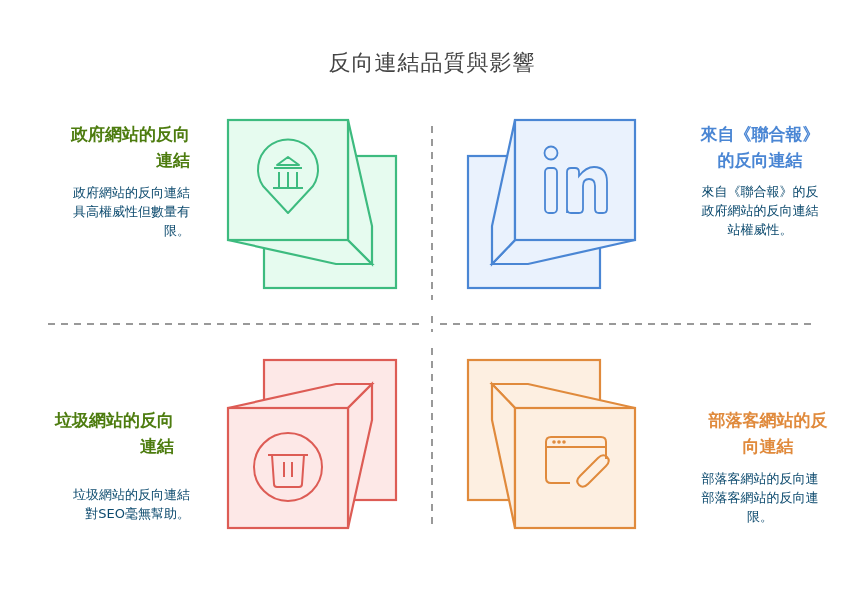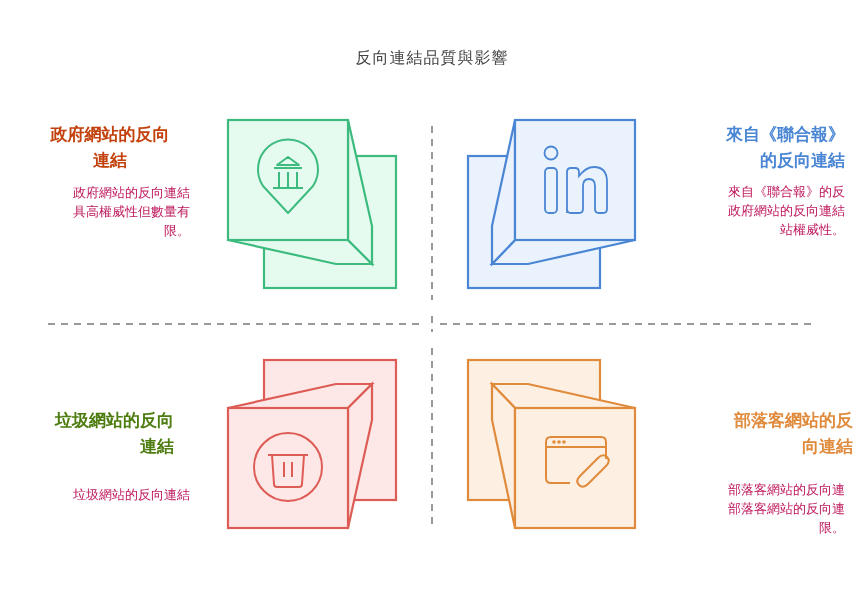--- a/index.html
+++ b/index.html
@@ -1,23 +1,23 @@
 <!DOCTYPE html>
 <html><head>
 <meta charset="utf-8">
 <style>
   html, body { margin:0; padding:0; background:#ffffff; }
   body { width:864px; height:600px; position:relative; overflow:hidden;
          font-family:"DejaVu Sans","Liberation Sans",sans-serif; }
   .title { position:absolute; left:0; width:864px; top:48px; text-align:center;
-           font-size:16px; color:#444; letter-spacing:1px; }
+           font-size:22px; color:#444; letter-spacing:1px; }
   .head { position:absolute; font-weight:bold; font-size:17px; line-height:26px; }
-  .desc { position:absolute; font-size:13px; line-height:19px; color:#be185d; }
+  .desc { position:absolute; font-size:13px; line-height:19px; color:#0c4a6e; }
   .right { text-align:right; }
-  .left { text-align:right; }
+  .left { text-align:center; }
   svg.canvas { position:absolute; left:0; top:0; }
 </style>
 </head>
 <body>
 
 <div class="title">反向連結品質與影響</div>
 
 <svg class="canvas" width="864" height="600" viewBox="0 0 864 600">
 
   <g stroke="#999" stroke-width="2" stroke-dasharray="7,6" fill="none">
@@ -79,21 +79,21 @@
       <path d="M570,483 L551,483 Q546,483 546,478 L546,442 Q546,437 551,437 L601,437 Q606,437 606,442 L606,459"></path>
       <line x1="546" y1="447" x2="606" y2="447"></line>
       <circle cx="554" cy="442" r="0.8" fill="#e08a3c"></circle>
       <circle cx="559" cy="442" r="0.8" fill="#e08a3c"></circle>
       <circle cx="564" cy="442" r="0.8" fill="#e08a3c"></circle>
       <path d="M586,470 L598,458 Q603,453 607,457 Q611,461 606,466 L588,484 Q583,489 579,485 Q575,481 580,476 L592,464"></path>
     </g>
   </g>
 </svg>
 
-<div class="head right" style="left:30px; top:121px; width:160px; color:#c2410c;text-align:center;">
+<div class="head right" style="left:30px; top:121px; width:160px; color:#4d7c0f;">
   <div>政府網站的反向</div>
   <div>連結</div>
 </div>
 <div class="desc right" style="left:30px; top:183px; width:160px;">
   <div>政府網站的反向連結</div>
   <div>具高權威性但數量有</div>
   <div>限。</div>
 </div>
 
 <div class="head left" style="left:675px; top:121px; width:170px; color:#4a86d4;">
@@ -105,23 +105,24 @@
   <div>政府網站的反向連結</div>
   <div>站權威性。</div>
 </div>
 
 <div class="head right" style="left:14px; top:407px; width:160px; color:#4d7c0f;">
   <div>垃圾網站的反向</div>
   <div>連結</div>
 </div>
 <div class="desc right" style="left:30px; top:469px; width:160px;margin-top:16px;">
   <div>垃圾網站的反向連結</div>
+  <div>對SEO毫無幫助。</div>
 </div>
 
 <div class="head left" style="left:675px; top:407px; width:170px; color:#e08a3c;margin-left:8px;">
   <div>部落客網站的反</div>
   <div>向連結</div>
 </div>
-<div class="desc left" style="left:675px; top:469px; width:170px;margin-top:11px;">
+<div class="desc left" style="left:675px; top:469px; width:170px;">
   <div>部落客網站的反向連</div>
   <div>部落客網站的反向連</div>
   <div>限。</div>
 </div>
 
 </body></html>

